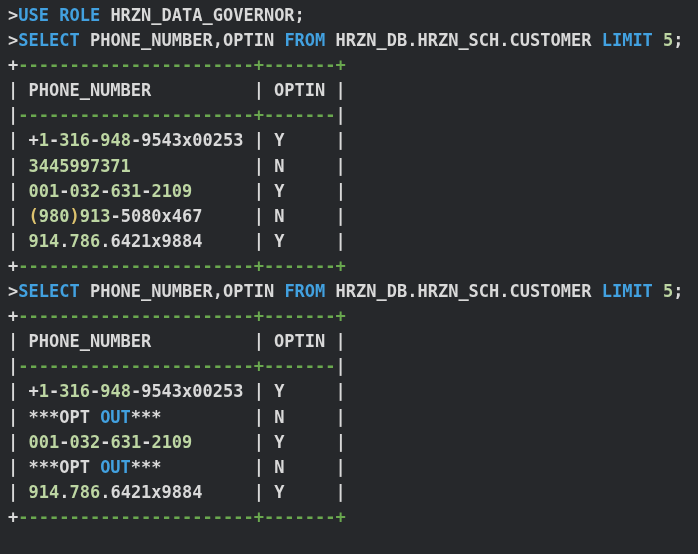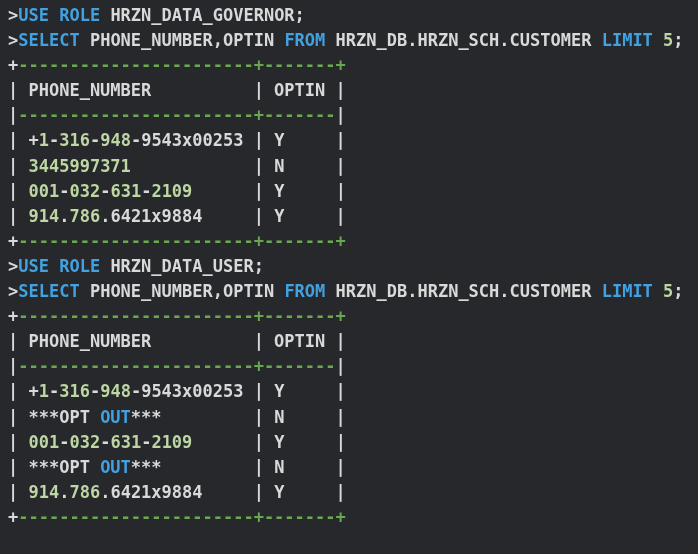--- a/index.html
+++ b/index.html
@@ -32,23 +32,23 @@
 
 <div class="terminal" style="background: rgb(38, 40, 43);">
     <div class="line"><span style="color: rgb(217, 217, 217);">&gt;</span><span style="color: rgb(66, 161, 224);">USE ROLE</span><span style="color: rgb(217, 217, 217);"> HRZN_DATA_GOVERNOR;</span></div>
     <div class="line"><span style="color: rgb(217, 217, 217);">&gt;</span><span style="color: rgb(66, 161, 224);">SELECT</span><span style="color: rgb(217, 217, 217);"> PHONE_NUMBER,OPTIN </span><span style="color: rgb(66, 161, 224);">FROM</span><span style="color: rgb(217, 217, 217);"> HRZN_DB.HRZN_SCH.CUSTOMER </span><span style="color: rgb(66, 161, 224);">LIMIT</span><span style="color: rgb(217, 217, 217);"> </span><span style="color: rgb(189, 214, 163);">5</span><span style="color: rgb(217, 217, 217);">;</span></div>
     <div class="line"><span style="color: rgb(217, 217, 217);">+</span><span style="color: rgb(106, 168, 79);">-----------------------+-------+</span></div>
     <div class="line"><span style="color: rgb(217, 217, 217);">| PHONE_NUMBER          | OPTIN |</span></div>
     <div class="line"><span style="color: rgb(217, 217, 217);">|</span><span style="color: rgb(106, 168, 79);">-----------------------+-------</span><span style="color: rgb(217, 217, 217);">|</span></div>
     <div class="line"><span style="color: rgb(217, 217, 217);">| +</span><span style="color: rgb(189, 214, 163);">1</span><span style="color: rgb(217, 217, 217);">-</span><span style="color: rgb(189, 214, 163);">316</span><span style="color: rgb(217, 217, 217);">-</span><span style="color: rgb(189, 214, 163);">948</span><span style="color: rgb(217, 217, 217);">-9543x00253 | Y     |</span></div>
     <div class="line"><span style="color: rgb(217, 217, 217);">| </span><span style="color: rgb(189, 214, 163);">3445997371</span><span style="color: rgb(217, 217, 217);">            | N     |</span></div>
     <div class="line"><span style="color: rgb(217, 217, 217);">| </span><span style="color: rgb(189, 214, 163);">001</span><span style="color: rgb(217, 217, 217);">-</span><span style="color: rgb(189, 214, 163);">032</span><span style="color: rgb(217, 217, 217);">-</span><span style="color: rgb(189, 214, 163);">631</span><span style="color: rgb(217, 217, 217);">-</span><span style="color: rgb(189, 214, 163);">2109</span><span style="color: rgb(217, 217, 217);">      | Y     |</span></div>
+    <div class="line"><span style="color: rgb(217, 217, 217);">| </span><span style="color: rgb(220, 194, 110);">(</span><span style="color: rgb(189, 214, 163);">980</span><span style="color: rgb(220, 194, 110);">)</span><span style="color: rgb(189, 214, 163);">913</span><span style="color: rgb(217, 217, 217);">-5080x467     | N     |</span></div>
     <div class="line"><span style="color: rgb(217, 217, 217);">| </span><span style="color: rgb(189, 214, 163);">914</span><span style="color: rgb(217, 217, 217);">.</span><span style="color: rgb(189, 214, 163);">786</span><span style="color: rgb(217, 217, 217);">.6421x9884     | Y     |</span></div>
     <div class="line"><span style="color: rgb(217, 217, 217);">+</span><span style="color: rgb(106, 168, 79);">-----------------------+-------+</span></div>
-    <div class="line"><span style="color: rgb(217, 217, 217);">&gt;</span><span style="color: rgb(66, 161, 224);">USE ROLE</span><span style="color: rgb(217, 217, 217);"> HRZN_DATA_USER;</span></div>
     <div class="line"><span style="color: rgb(217, 217, 217);">&gt;</span><span style="color: rgb(66, 161, 224);">SELECT</span><span style="color: rgb(217, 217, 217);"> PHONE_NUMBER,OPTIN </span><span style="color: rgb(66, 161, 224);">FROM</span><span style="color: rgb(217, 217, 217);"> HRZN_DB.HRZN_SCH.CUSTOMER </span><span style="color: rgb(66, 161, 224);">LIMIT</span><span style="color: rgb(217, 217, 217);"> </span><span style="color: rgb(189, 214, 163);">5</span><span style="color: rgb(217, 217, 217);">;</span></div>
     <div class="line"><span style="color: rgb(217, 217, 217);">+</span><span style="color: rgb(106, 168, 79);">-----------------------+-------+</span></div>
     <div class="line"><span style="color: rgb(217, 217, 217);">| PHONE_NUMBER          | OPTIN |</span></div>
     <div class="line"><span style="color: rgb(217, 217, 217);">|</span><span style="color: rgb(106, 168, 79);">-----------------------+-------</span><span style="color: rgb(217, 217, 217);">|</span></div>
     <div class="line"><span style="color: rgb(217, 217, 217);">| +</span><span style="color: rgb(189, 214, 163);">1</span><span style="color: rgb(217, 217, 217);">-</span><span style="color: rgb(189, 214, 163);">316</span><span style="color: rgb(217, 217, 217);">-</span><span style="color: rgb(189, 214, 163);">948</span><span style="color: rgb(217, 217, 217);">-9543x00253 | Y     |</span></div>
     <div class="line"><span style="color: rgb(217, 217, 217);">| ***OPT </span><span style="color: rgb(66, 161, 224);">OUT</span><span style="color: rgb(217, 217, 217);">***         | N     |</span></div>
     <div class="line"><span style="color: rgb(217, 217, 217);">| </span><span style="color: rgb(189, 214, 163);">001</span><span style="color: rgb(217, 217, 217);">-</span><span style="color: rgb(189, 214, 163);">032</span><span style="color: rgb(217, 217, 217);">-</span><span style="color: rgb(189, 214, 163);">631</span><span style="color: rgb(217, 217, 217);">-</span><span style="color: rgb(189, 214, 163);">2109</span><span style="color: rgb(217, 217, 217);">      | Y     |</span></div>
     <div class="line"><span style="color: rgb(217, 217, 217);">| ***OPT </span><span style="color: rgb(66, 161, 224);">OUT</span><span style="color: rgb(217, 217, 217);">***         | N     |</span></div>
     <div class="line"><span style="color: rgb(217, 217, 217);">| </span><span style="color: rgb(189, 214, 163);">914</span><span style="color: rgb(217, 217, 217);">.</span><span style="color: rgb(189, 214, 163);">786</span><span style="color: rgb(217, 217, 217);">.6421x9884     | Y     |</span></div>
     <div class="line"><span style="color: rgb(217, 217, 217);">+</span><span style="color: rgb(106, 168, 79);">-----------------------+-------+</span></div>

